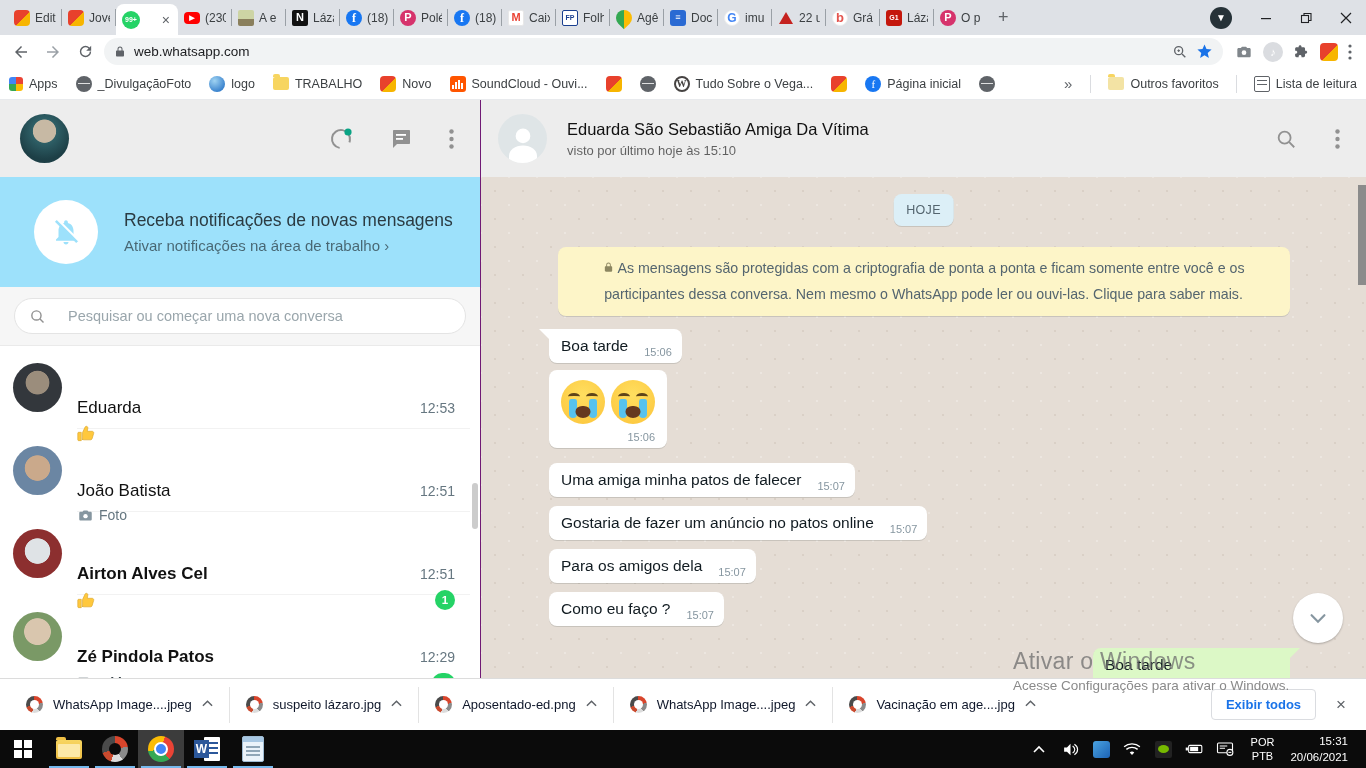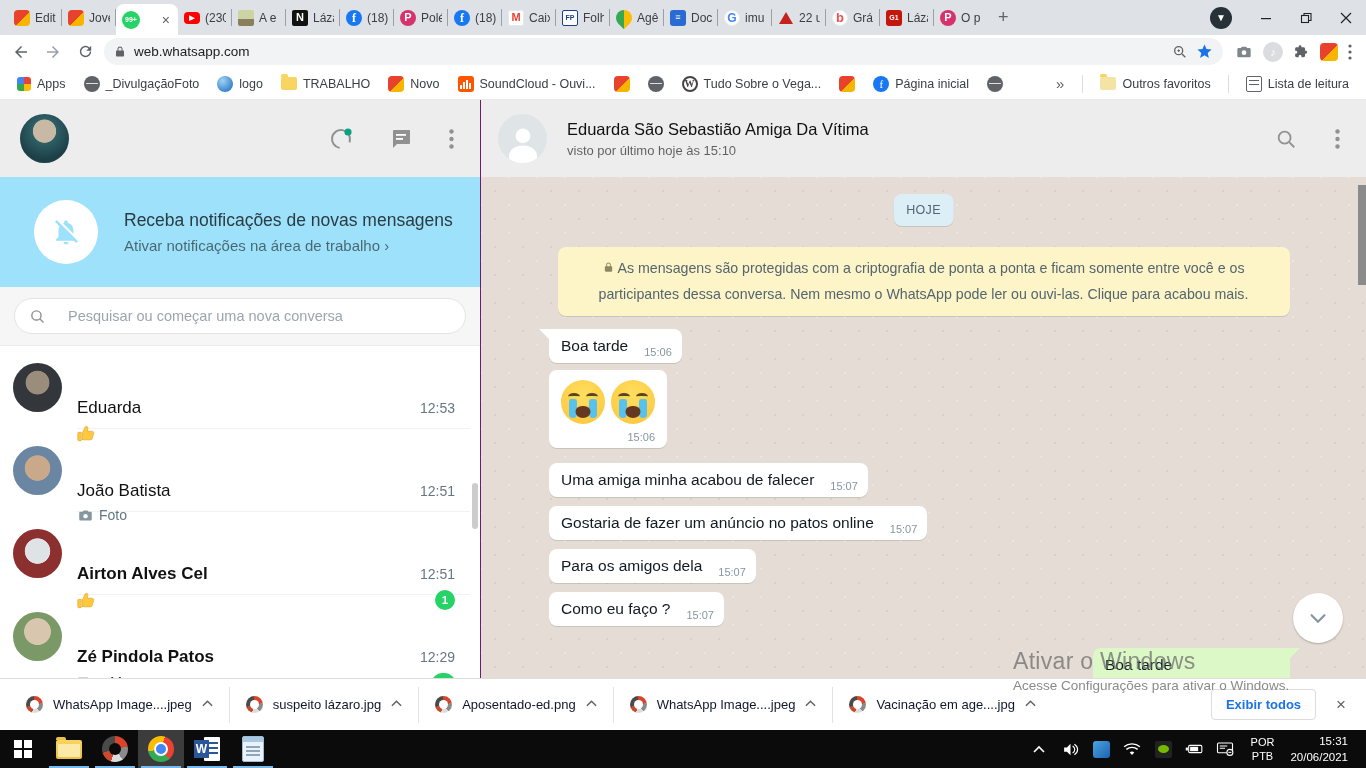--- a/index.html
+++ b/index.html
@@ -35,21 +35,21 @@
   .update-icon { margin-left:auto; margin-right:14px; width:22px; height:22px; border-radius:50%; background:#263238; color:#fff; display:flex; align-items:center; justify-content:center; font-size:10px; }
   .wctrl { width:40px; height:35px; display:flex; align-items:center; justify-content:center; color:#202124; font-size:13px; cursor:pointer; }
 
   .toolbar { position:absolute; top:35px; left:0; right:0; height:33px; background:#fff; display:flex; align-items:center; padding:0 8px; gap:6px; }
   .navbtn { width:26px; height:26px; display:flex; align-items:center; justify-content:center; border-radius:50%; }
   .omnibox { flex:1; height:27px; background:#F1F3F4; border-radius:14px; display:flex; align-items:center; padding:0 10px; gap:8px; }
   .omni-url { font-size:13.5px; color:#202124; flex:1; }
   .toolbar-right { display:flex; align-items:center; gap:10px; padding:0 6px; }
   .media-circle { width:20px; height:20px; border-radius:50%; background:#DADCE0; color:#fff; font-size:11px; display:flex; align-items:center; justify-content:center; }
 
-  .bookmarks { position:absolute; top:68px; left:0; right:0; height:32px; background:#fff; display:flex; align-items:center; padding:0 10px; gap:4px; border-bottom:1px solid #E8EAED; }
+  .bookmarks { position:absolute; top:68px; left:0; right:0; height:32px; background:#fff; display:flex; align-items:center; padding:0 2px; gap:4px; border-bottom:1px solid #E8EAED; }
   .bm { display:flex; align-items:center; gap:6px; padding:3px 7px; border-radius:4px; cursor:pointer; }
   .bm-label { font-size:12.5px; color:#3c4043; white-space:nowrap; }
   .bmi { width:16px; height:16px; flex:none; }
   .bmi-apps { background:conic-gradient(#EA4335 0 25%, #FBBC04 0 50%, #34A853 0 75%, #4285F4 0); border-radius:3px; width:14px; height:14px; }
   .bmi-globe { border-radius:50%; background:#5f6368; position:relative; }
   .bmi-globe::after { content:""; position:absolute; left:2px; right:2px; top:7px; height:1.5px; background:#fff; opacity:.8; }
   .bmi-sphere { border-radius:50%; background:radial-gradient(circle at 35% 30%, #9fd3f2, #1565C0); }
   .bmi-folder { height:13px; background:#F7D560; border-radius:2px; position:relative; }
   .bmi-folder::before { content:""; position:absolute; top:-3px; left:0; width:7px; height:3px; background:#F7D560; border-radius:2px 2px 0 0; }
   .bmi-sc { background:#f50; border-radius:3px; display:flex; align-items:flex-end; justify-content:center; gap:1px; padding-bottom:3px; }
@@ -545,21 +545,21 @@
                 <circle cx="2.5" cy="17.5" r="2.2" fill="#919191"></circle>
               </svg>
             </span>
         </div>
       </div>
 
       <div class="ch-body">
         <div class="date-pill">HOJE</div>
         <div class="notice"><svg style="display:inline-block;vertical-align:-1px;margin-right:4px" width="11" height="13" viewBox="0 0 24 24">
               <path d="M12 1a5 5 0 00-5 5v3H6c-1.1 0-2 .9-2 2v8c0 1.1.9 2 2 2h12c1.1 0 2-.9 2-2v-8c0-1.1-.9-2-2-2h-1V6a5 5 0 00-5-5zm-3 8V6a3 3 0 116 0v3H9z" fill="#8C8661"></path>
-            </svg><span>As mensagens são protegidas com a criptografia de ponta a ponta e ficam somente entre você e os participantes dessa conversa. Nem mesmo o WhatsApp pode ler ou ouvi-las. Clique para acabou mais.</span></div>
+            </svg><span>As mensagens são protegidas com a criptografia de ponta a ponta e ficam somente entre você e os participantes dessa conversa. Nem mesmo o WhatsApp pode ler ou ouvi-las. Clique para saber mais.</span></div>
 
         <div class="msg m0">
             <span>Boa tarde</span>
             <span class="t">15:06</span>
           </div>
 
         <div class="msg m1">
           <div class="cry-row">
             <span class="cry">
                 <i class="l"></i>
@@ -573,21 +573,21 @@
                 <i class="r"></i>
                 <u class="l"></u>
                 <u class="r"></u>
                 <s></s>
               </span>
           </div>
           <span class="t">15:06</span>
         </div>
 
         <div class="msg m2">
-            <span>Uma amiga minha acabou de falecer</span>
+            <span>Uma amiga minha patos de falecer</span>
             <span class="t">15:07</span>
           </div>
         <div class="msg m3">
             <span>Gostaria de fazer um anúncio no patos online</span>
             <span class="t">15:07</span>
           </div>
         <div class="msg m4">
             <span>Para os amigos dela</span>
             <span class="t">15:07</span>
           </div>

